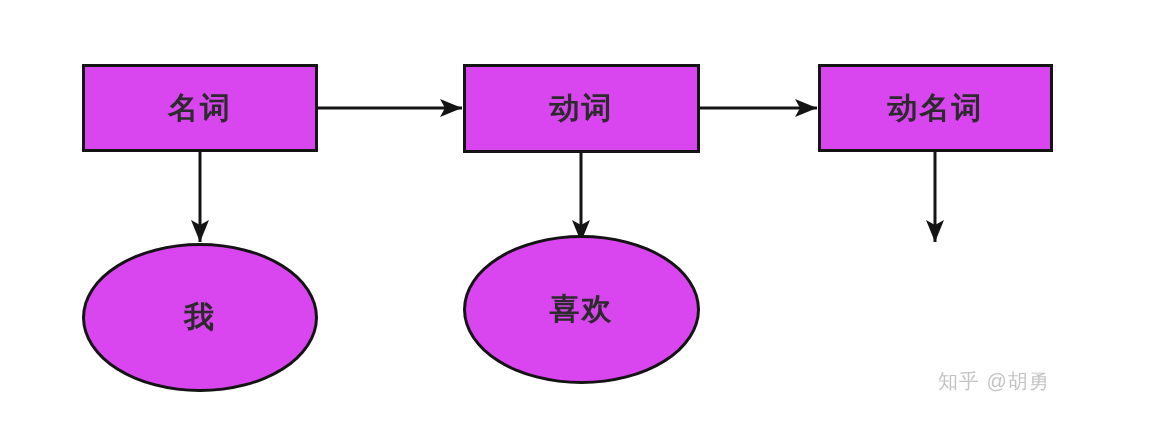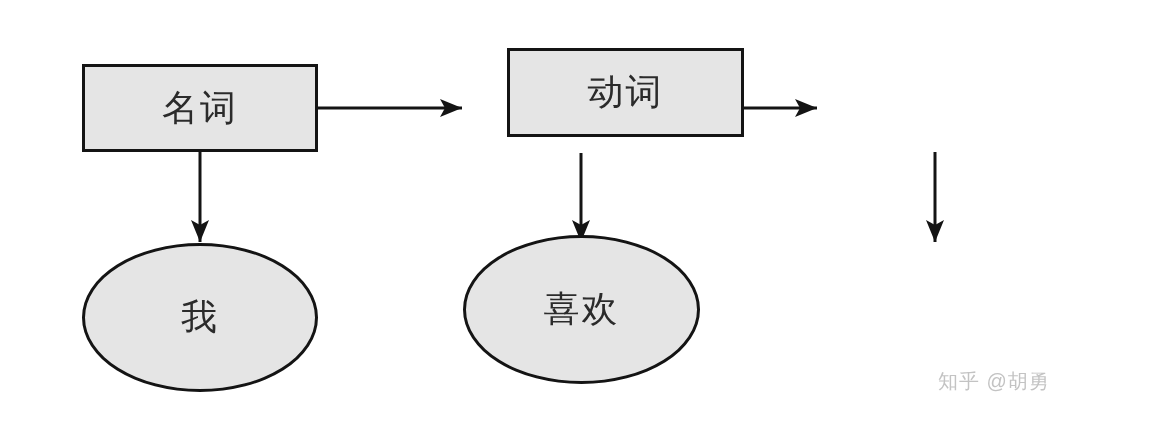--- a/index.html
+++ b/index.html
@@ -12,33 +12,34 @@
     width: 1150px;
     height: 436px;
     background: #ffffff;
     overflow: hidden;
     font-family: "Liberation Sans", "DejaVu Sans", sans-serif;
   }
   .node {
     position: absolute;
     box-sizing: border-box;
     border: 3px solid #141414;
-    background: #e5e5e5;
+    background: #d946ef;
     display: flex;
     align-items: center;
     justify-content: center;
-    font-size: 36px;
+    font-size: 30px;
     color: #2b2b2b;
     letter-spacing: 2px;
+    font-weight: bold;
   }
   .rect-node { border-radius: 0; }
   .ellipse-node { border-radius: 50%; }
 
   #box-noun    { left: 82px;  top: 64px; width: 236px; height: 88px; }
-  #box-verb    { left: 463px; top: 48px; width: 237px; height: 89px; margin-left: 44px; }
+  #box-verb    { left: 463px; top: 64px; width: 237px; height: 89px; }
   #box-gerund  { left: 818px; top: 64px; width: 235px; height: 88px; }
 
   #ellipse-i     { left: 82px;  top: 243px; width: 236px; height: 149px; }
   #ellipse-like  { left: 463px; top: 235px; width: 237px; height: 149px; }
   #ellipse-read  { left: 818px; top: 243px; width: 233px; height: 149px; }
 
   .connector-layer {
     position: absolute;
     left: 0; top: 0;
     width: 1150px;
@@ -81,20 +82,23 @@
     <line class="edge" x1="581" y1="153" x2="581" y2="242" marker-end="url(#arrowhead)"></line>
     <line class="edge" x1="935" y1="152" x2="935" y2="242" marker-end="url(#arrowhead)"></line>
   </svg>
 
   <div class="node rect-node" id="box-noun">
     <span>名词</span>
   </div>
   <div class="node rect-node" id="box-verb">
     <span>动词</span>
   </div>
+  <div class="node rect-node" id="box-gerund">
+    <span>动名词</span>
+  </div>
 
   <div class="node ellipse-node" id="ellipse-i">
     <span>我</span>
   </div>
   <div class="node ellipse-node" id="ellipse-like">
     <span>喜欢</span>
   </div>
 
   <div class="watermark">知乎 @胡勇</div>
 

